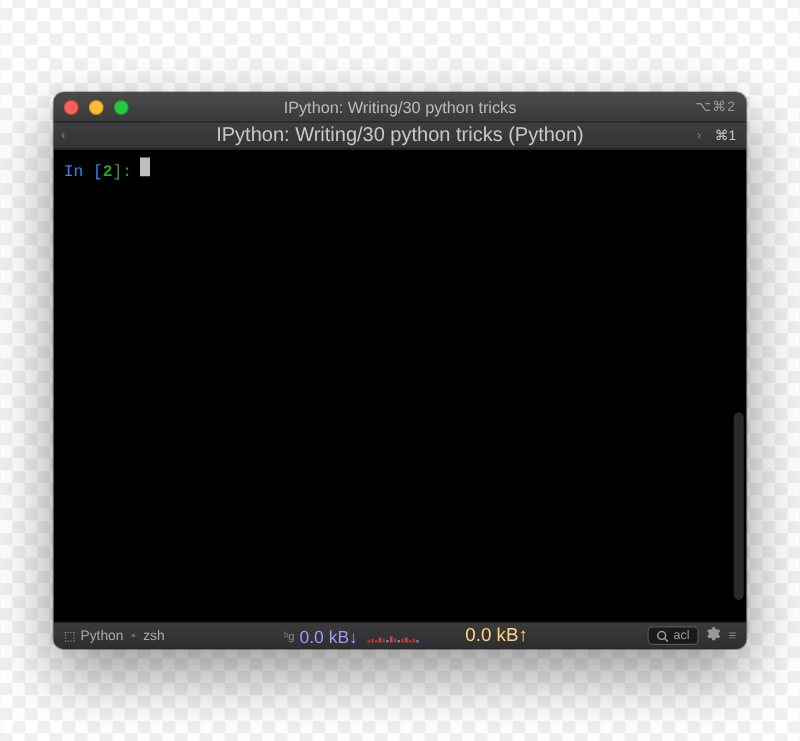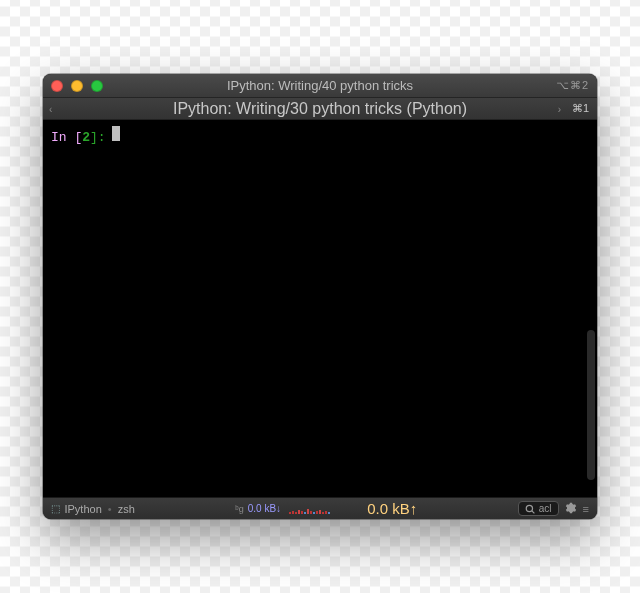--- a/index.html
+++ b/index.html
@@ -86,21 +86,21 @@
       flex: 1;
       background: #000;
       position: relative;
       font-family: Menlo, Monaco, "Courier New", monospace;
       font-size: 13px;
       padding: 6px 8px;
       color: #fff;
       overflow: hidden;
     }
     .prompt-line { display: flex; align-items: baseline; }
-    .prompt-in { color: #f0abfc; text-align: right; }
+    .prompt-in { color: #3b82f6; text-align: right; }
     .prompt-num { color: #2aa52a; font-weight: bold; }
     .prompt-colon { color: #2aa52a; }
     .cursor {
       display: inline-block;
       width: 8px;
       height: 15px;
       background: #bfbfbf;
       margin-left: 6px;
       vertical-align: -2px;
     }
@@ -131,21 +131,21 @@
     }
     .status-sep { color: #666; margin: 0 2px; }
     .status-center {
       flex: 1;
       display: flex;
       justify-content: center;
       align-items: center;
       gap: 4px;
     }
     .net-label { font-size: 9px; color: #888; }
-    .net-down { color: #9a9aff; font-size: 10px; }
+    .net-down { color: #9a9aff; font-size: 14px; }
     .net-up { color: #ffd27f; font-size: 15px; }
     .net-sparkline {
       width: 70px;
       height: 10px;
       display: inline-flex;
       align-items: flex-end;
       gap: 1px;
       margin: 0 4px;
     }
     .spark-bar { width: 2px; background: #cc3b3b; display: inline-block; }
@@ -173,21 +173,21 @@
 <body>
 
 <div class="window">
 
   <div class="titlebar">
     <div class="traffic-lights">
       <div class="dot red"></div>
       <div class="dot yellow"></div>
       <div class="dot green"></div>
     </div>
-    <div class="title-text">IPython: Writing/40 python tricks</div>
+    <div class="title-text">IPython: Writing/30 python tricks</div>
     <div class="title-right">⌥⌘2</div>
   </div>
 
   <div class="tabbar">
     <span class="tabbar-chevron-left">‹</span>
     <span class="tab">IPython: Writing/30 python tricks (Python)</span>
     <span class="tabbar-chevron-right">›</span>
     <span class="tab-badge">⌘1</span>
   </div>
 
@@ -197,21 +197,21 @@
         <span class="prompt-num">2</span>
         <span class="prompt-colon">]:</span>
       <span class="cursor"></span>
     </div>
     <div class="scrollbar-track"></div>
   </div>
 
   <div class="statusbar">
     <div class="status-left">
       <span class="window-btn">⬚</span>
-      <span>IPython</span>
+      <span>Python</span>
       <span class="status-sep">•</span>
       <span>zsh</span>
     </div>
     <div class="status-center">
       <span class="net-label">ᵇg</span>
       <span class="net-down">0.0 kB↓</span>
       <span class="net-sparkline">
         <span class="spark-bar" style="height:2px;background:#b33"></span>
         <span class="spark-bar" style="height:3px;background:#b33"></span>
         <span class="spark-bar" style="height:2px;background:#b33"></span>

